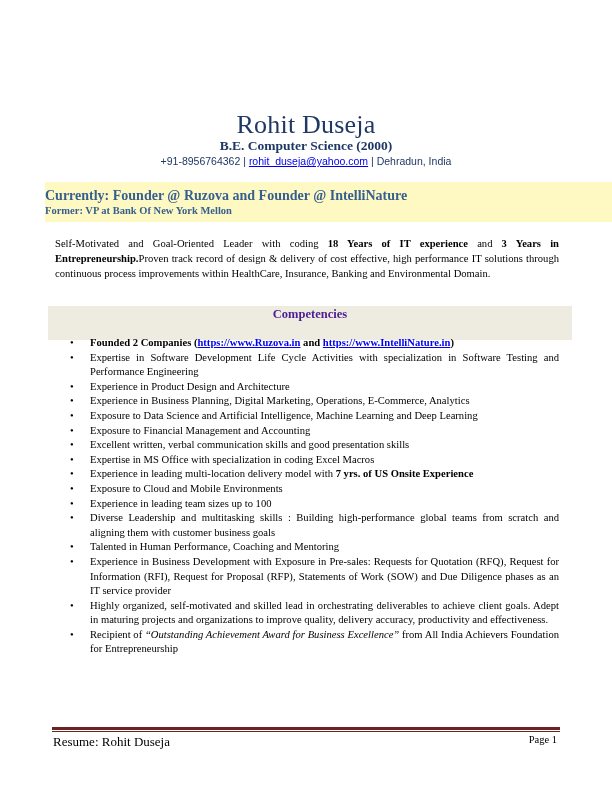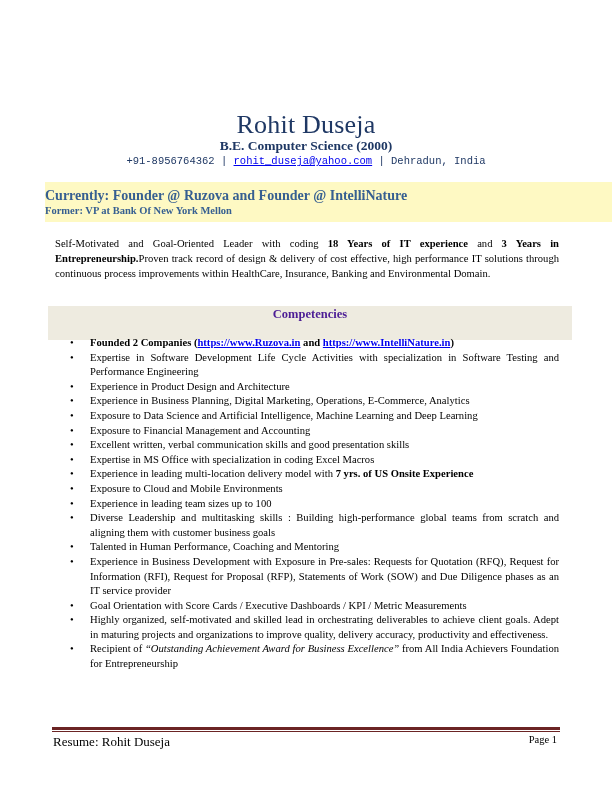--- a/index.html
+++ b/index.html
@@ -5,21 +5,21 @@
   html, body { margin: 0; padding: 0; background: #ffffff; }
   body { width: 612px; height: 792px; position: relative; overflow: hidden;
          font-family: "DejaVu Serif", "Liberation Serif", serif; color: #000; }
   .page { position: absolute; left: 0; top: 0; width: 612px; height: 792px; margin-top: 40px; }
 
   .name { position: absolute; left: 0; width: 612px; top: 70px; text-align: center;
           font-family: "Liberation Serif", "DejaVu Serif", serif; font-size: 26px; color: #1f3864; letter-spacing: 0.2px; }
   .degree { position: absolute; left: 0; width: 612px; top: 98px; text-align: center;
             font-size: 13.5px; font-weight: bold; color: #1f3864; font-family: "Liberation Serif", "DejaVu Serif", serif; }
   .contact { position: absolute; left: 0; width: 612px; top: 115px; text-align: center;
-             font-size: 10.5px; color: #1f3864; font-family: Liberation Mono, monospace; }
+             font-size: 10.5px; color: #1f3864; font-family: Liberation Sans, sans-serif; }
   .contact a { color: #0000ee; text-decoration: underline; }
 
   .band-top { position: absolute; left: 45px; width: 573px; top: 142px; height: 40px; background: #fef9c3; text-align: left; }
   .band-top .l1 { margin-top: 6px; font-size: 14px; font-weight: bold; color: #365f91; font-family: "Liberation Serif", "DejaVu Serif", serif; }
   .band-top .l2 { margin-top: 1px; font-size: 10.5px; font-weight: bold; color: #365f91; font-family: "Liberation Serif", "DejaVu Serif", serif; }
 
   .summary { position: absolute; left: 55px; width: 504px; top: 196px; font-size: 10.6px; line-height: 15.2px;
              text-align: justify; font-family: "Liberation Serif", "DejaVu Serif", serif; }
 
   .band-sec { position: absolute; left: 48px; width: 524px; top: 266px; height: 34px; background: #eeebe0; text-align: center;
@@ -68,21 +68,20 @@
     <li>Exposure to Data Science and Artificial Intelligence, Machine Learning and Deep Learning</li>
     <li>Exposure to Financial Management and Accounting</li>
     <li>Excellent written, verbal communication skills and good presentation skills</li>
     <li>Expertise in MS Office with specialization in coding Excel Macros</li>
     <li><span>Experience in leading multi-location delivery model with </span><span class="b">7 yrs. of US Onsite Experience</span></li>
     <li>Exposure to Cloud and Mobile Environments</li>
     <li>Experience in leading team sizes up to 100</li>
     <li>Diverse Leadership and multitasking skills : Building high-performance global teams from scratch and aligning them with customer business goals</li>
     <li>Talented in Human Performance, Coaching and Mentoring</li>
     <li>Experience in Business Development with Exposure in Pre-sales:  Requests for Quotation (RFQ), Request for Information (RFI), Request for Proposal (RFP), Statements of Work (SOW) and Due Diligence phases as an IT service provider</li>
-    <li>Goal Orientation with Score Cards / Executive Dashboards / KPI / Metric Measurements</li>
     <li>Highly organized, self-motivated and skilled lead in orchestrating deliverables to achieve client goals. Adept in maturing projects and organizations to improve quality, delivery accuracy, productivity and effectiveness.</li>
     <li><span>Recipient of </span><span class="i">“Outstanding Achievement Award for Business Excellence”</span><span> from All India Achievers Foundation for Entrepreneurship</span></li>
   </ul>
 
   <div class="footer-rule-thick"></div>
   <div class="footer-rule-thin"></div>
   <div class="footer-left">Resume: Rohit Duseja</div>
   <div class="footer-right">Page 1</div>
 </div>
 

